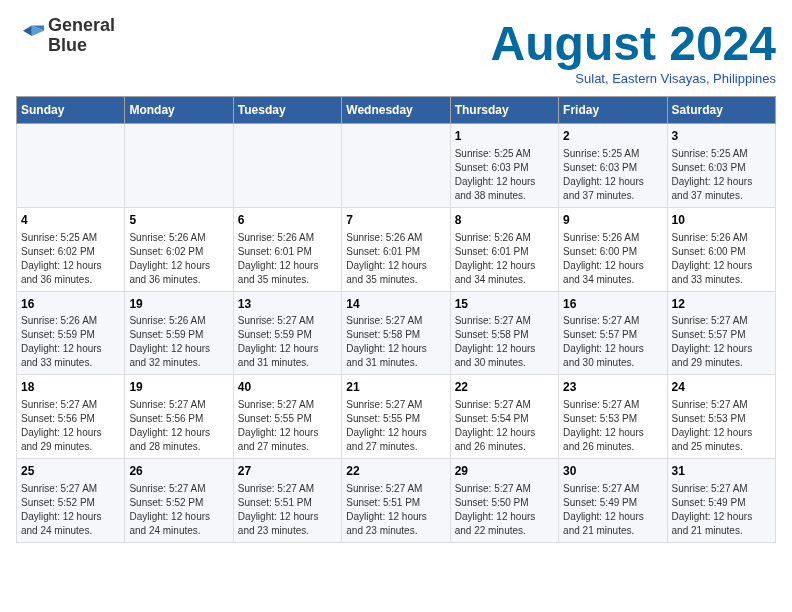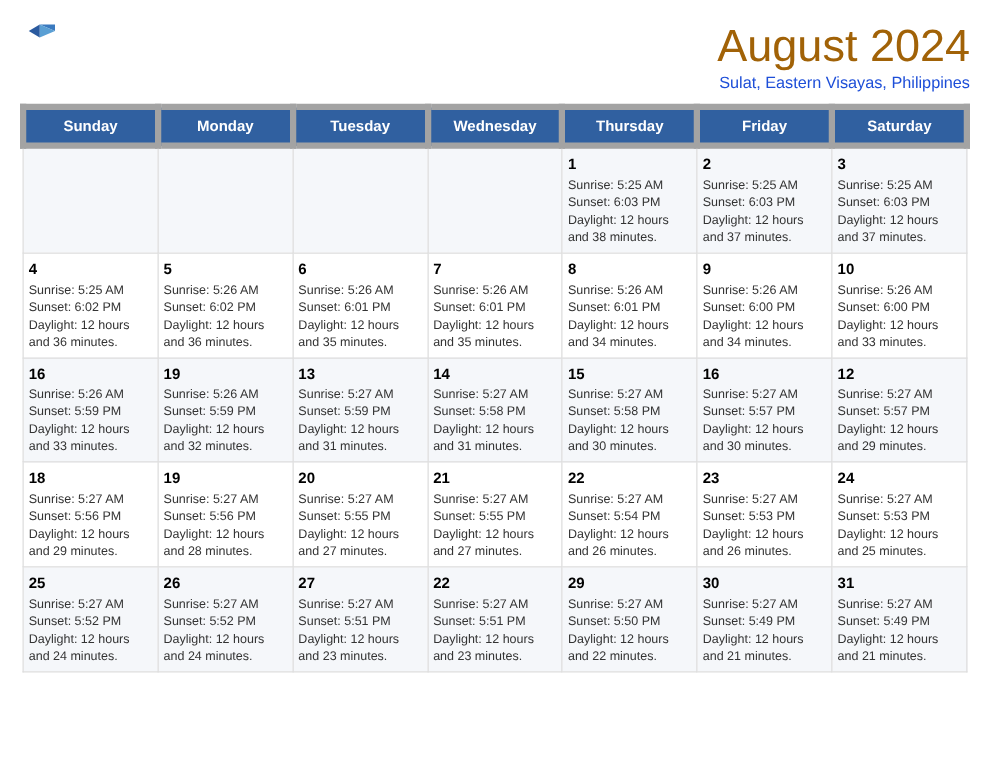--- a/index.html
+++ b/index.html
@@ -31,41 +31,41 @@
       display: block;
     }
     .logo-icon {
       width: 28px;
       height: 28px;
     }
     .title-area {
       text-align: right;
     }
     .main-title {
-      font-size: 36px;
-      font-weight: normal;
-      color: #a16207;
+      font-size: 48px;
+      font-weight: bold;
+      color: #0369a1;
     }
     .subtitle {
       font-size: 13px;
       color: #1d4ed8;
     }
     table {
       width: 100%;
       border-collapse: collapse;
       font-size: 11px;
     }
     thead tr th {
       background: #3060a0;
       color: #fff;
       padding: 6px 4px;
-      text-align: center;
+      text-align: left;
       font-size: 12px;
       font-weight: bold;
-      border: 5px solid #a3a3a3;
+      border: 1px solid #a3a3a3;
     }
     tbody tr td {
       vertical-align: top;
       padding: 4px;
       border: 1px solid #ddd;
       min-height: 70px;
       height: 80px;
       line-height: 1.4;
     }
     tbody tr:nth-child(odd) td {
@@ -92,20 +92,24 @@
 <body>
 
 <div class="header-area">
   <div class="logo">
     <svg class="logo-icon" viewBox="0 0 32 32">
       <rect x="0" y="0" width="32" height="32" fill="white"></rect>
       <polygon points="18,4 32,10 32,4" fill="#3a7abf"></polygon>
       <polygon points="18,4 32,10 18,16" fill="#5a9fd4"></polygon>
       <polygon points="18,4 18,16 8,10" fill="#2a5a9f"></polygon>
     </svg>
+    <div class="logo-text">
+      <span>General</span>
+      <span>Blue</span>
+    </div>
   </div>
   <div class="title-area">
     <div class="main-title">August 2024</div>
     <div class="subtitle">Sulat, Eastern Visayas, Philippines</div>
   </div>
 </div>
 
 <table>
   <thead>
     <tr>
@@ -257,21 +261,21 @@
 and 29 minutes.</div>
         </td>
         <td>
           <span class="day-num">19</span>
           <div class="day-info" style="white-space: pre-line;">Sunrise: 5:27 AM
 Sunset: 5:56 PM
 Daylight: 12 hours
 and 28 minutes.</div>
         </td>
         <td>
-          <span class="day-num">20</span>
+          <span class="day-num">40</span>
           <div class="day-info" style="white-space: pre-line;">Sunrise: 5:27 AM
 Sunset: 5:55 PM
 Daylight: 12 hours
 and 27 minutes.</div>
         </td>
         <td>
           <span class="day-num">21</span>
           <div class="day-info" style="white-space: pre-line;">Sunrise: 5:27 AM
 Sunset: 5:55 PM
 Daylight: 12 hours

